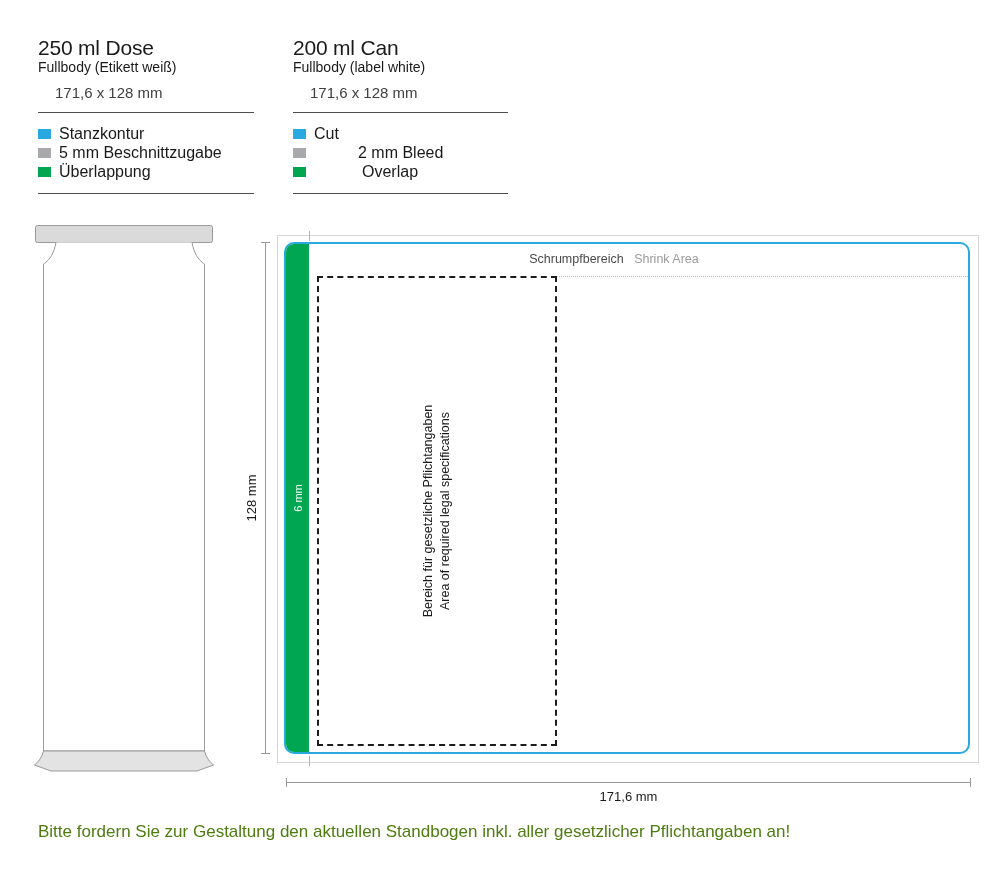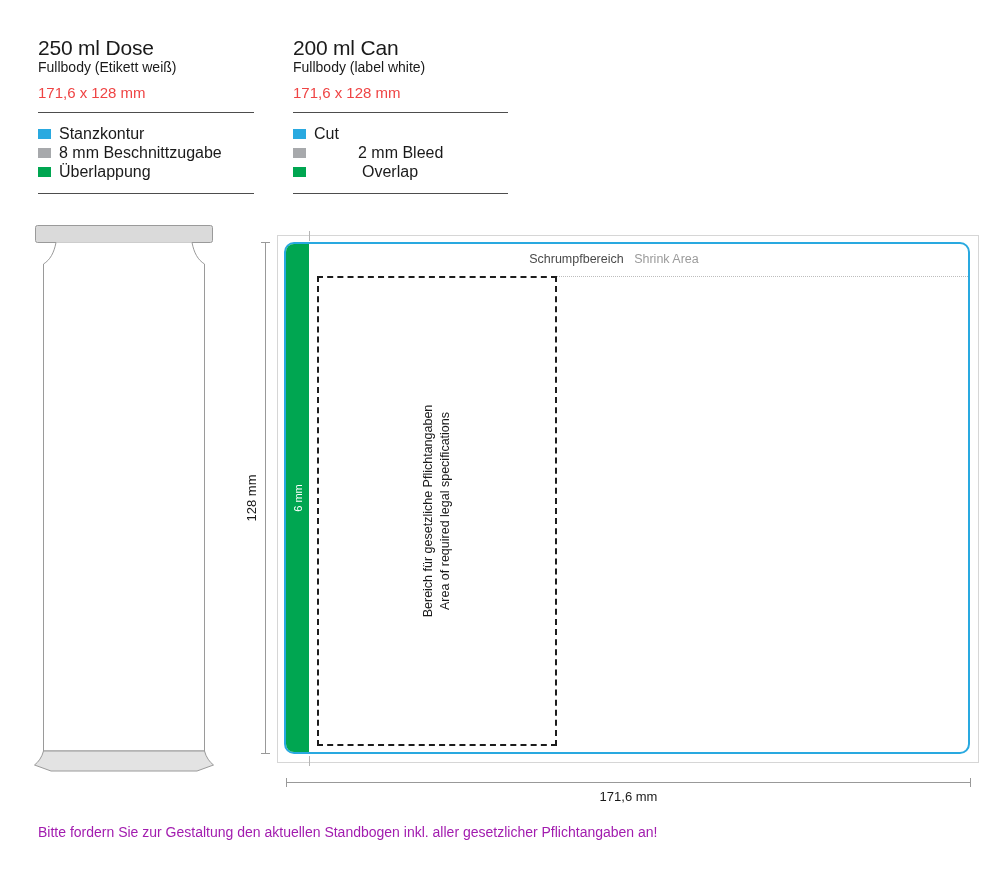--- a/index.html
+++ b/index.html
@@ -2,21 +2,21 @@
 <html><head>
 <meta charset="utf-8">
 <style>
   html,body{margin:0;padding:0;background:#fff;}
   body{width:1000px;height:880px;position:relative;font-family:"Liberation Sans","DejaVu Sans",sans-serif;color:#1a1a1a;overflow:hidden;}
   .abs{position:absolute;}
 
   
   .panel-title{font-size:21px;line-height:1.05;letter-spacing:-0.2px;color:#1a1a1a;}
   .panel-subtitle{font-size:14px;color:#1a1a1a;}
-  .panel-size{font-size:15px;color:#ef4444;}
+  .panel-size{font-size:15px;color:#404040;margin-left:17px;}
   .rule{height:0;border-top:1px solid #4d4d4d;}
   .legend-row{position:absolute;height:14px;display:flex;align-items:center;}
   .sw{display:inline-block;width:13px;height:10px;margin-right:8px;flex:0 0 13px;}
   .legend-label{font-size:16px;white-space:nowrap;}
 
   
   .bleed-rect{border:1px solid #d6d6d6;box-sizing:border-box;}
   .cut-rect{border:2px solid #29A9E0;border-radius:10px;box-sizing:border-box;background:#fff;}
   .overlap-strip{border-radius:8px 0 0 8px;}
   .dashed-rect{border:2px dashed #1c1c1c;box-sizing:border-box;}
@@ -24,37 +24,37 @@
   .dim-line{background:#999;}
   .tickmark{background:#999;}
   .shrink-label{font-size:12.5px;text-align:center;color:#4a4a4a;}
   .shrink-label .en{color:#9b9b9b;}
   .rot{transform:translate(-50%,-50%) rotate(-90deg);transform-origin:center center;white-space:nowrap;}
   .vdim-label{font-size:13px;color:#1a1a1a;}
   .overlap-label{font-size:11px;color:#fff;}
   .legal-label{font-size:12.5px;line-height:17px;text-align:center;color:#1a1a1a;}
   .hdim-label{font-size:13px;text-align:center;color:#1a1a1a;}
 
-  .footer-note{font-size:14px;line-height:20.5px;color:#a21caf;}
+  .footer-note{font-size:17px;line-height:20.5px;color:#4d7c0f;}
 </style>
 </head>
 <body>
 
 <div class="abs panel-title" style="left:38px;top:37px;">250 ml Dose</div>
 <div class="abs panel-subtitle" style="left:38px;top:59px;">Fullbody (Etikett weiß)</div>
 <div class="abs panel-size" style="left:38px;top:84px;">171,6 x 128 mm</div>
 <div class="abs rule" style="left:38px;top:112px;width:216px;"></div>
 
 <div class="legend-row" style="left:38px;top:127px;">
   <span class="sw" style="background: rgb(41, 169, 224);"></span>
   <span class="legend-label">Stanzkontur</span>
 </div>
 <div class="legend-row" style="left:38px;top:146px;">
   <span class="sw" style="background: rgb(167, 169, 172);"></span>
-  <span class="legend-label">8 mm Beschnittzugabe</span>
+  <span class="legend-label">5 mm Beschnittzugabe</span>
 </div>
 <div class="legend-row" style="left:38px;top:165px;">
   <span class="sw" style="background: rgb(0, 166, 81);"></span>
   <span class="legend-label">Überlappung</span>
 </div>
 <div class="abs rule" style="left:38px;top:193px;width:216px;"></div>
 
 <div class="abs panel-title" style="left:293px;top:37px;">200 ml Can</div>
 <div class="abs panel-subtitle" style="left:293px;top:59px;">Fullbody (label white)</div>
 <div class="abs panel-size" style="left:293px;top:84px;">171,6 x 128 mm</div>

